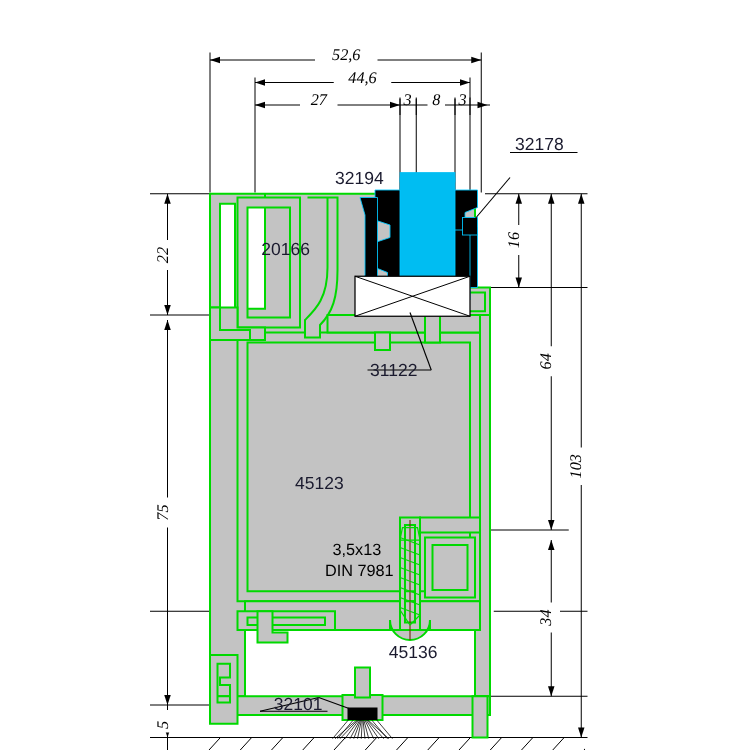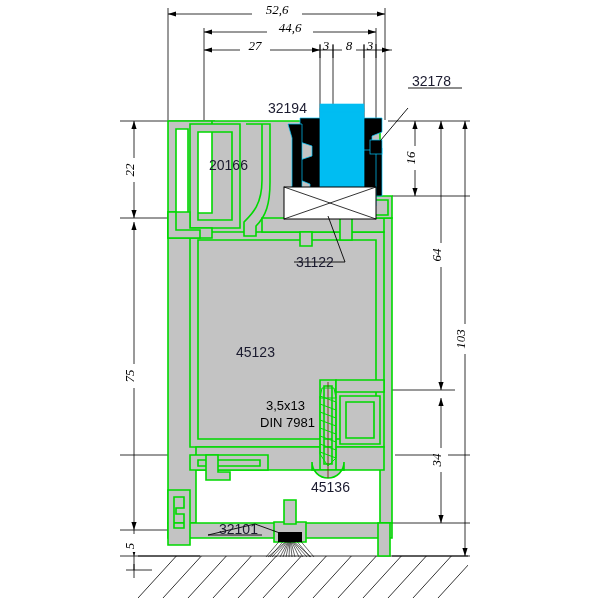--- a/index.html
+++ b/index.html
@@ -12,20 +12,21 @@
     width: 600px;
     height: 600px;
     overflow: hidden;
     font-family: "Liberation Sans", sans-serif;
   }
   #stage {
     position: relative;
     width: 600px;
     height: 433px;
     background: #ffffff;
+    margin-top: 34px;
   }
   #drawing {
     position: absolute;
     left: 0;
     top: 0;
     width: 600px;
     height: 600px;
     display: block;
   }
   .dim-text {

